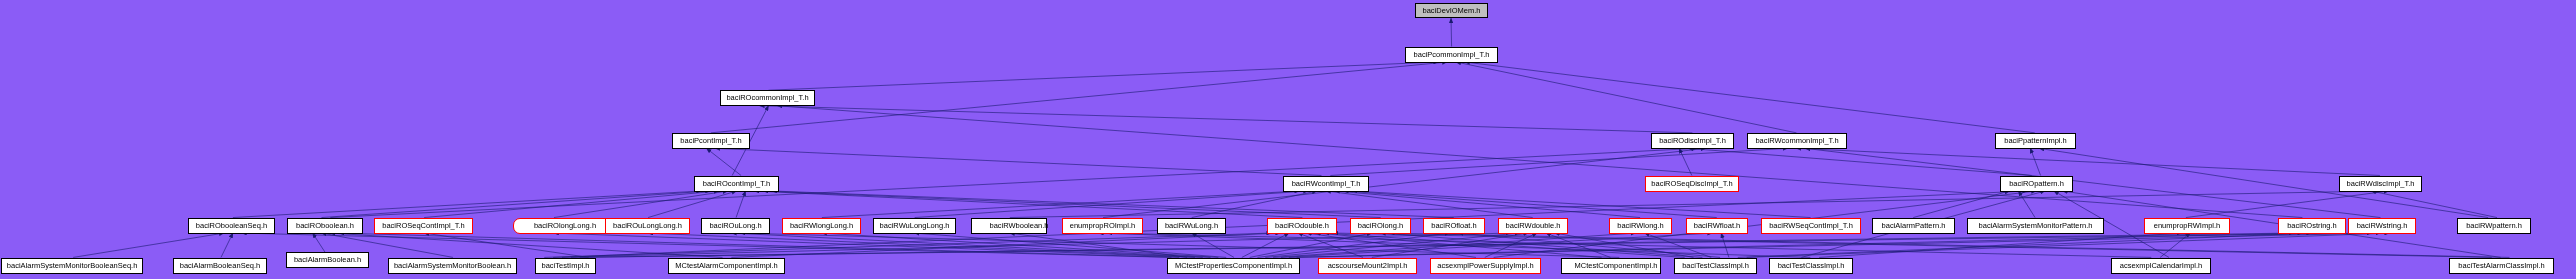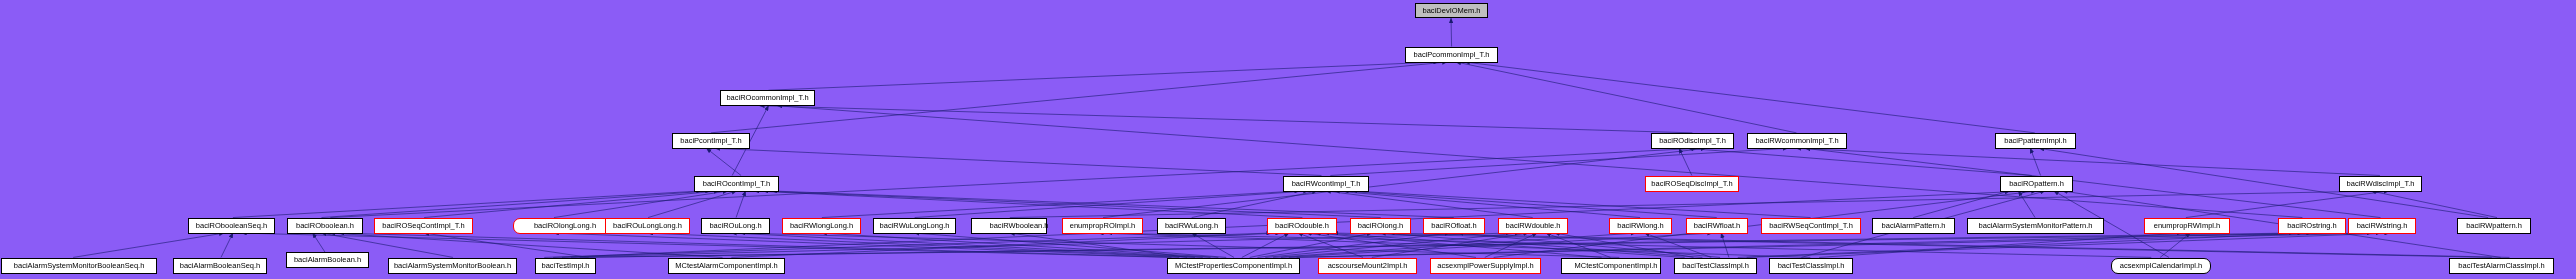--- a/index.html
+++ b/index.html
@@ -155,28 +155,28 @@
     <div class="node red" style="left: 1498px; top: 218px; width: 70px;">baciRWdouble.h</div>
     <div class="node red" style="left: 1609px; top: 218px; width: 63px;">baciRWlong.h</div>
     <div class="node red" style="left: 1686px; top: 218px; width: 62px;">baciRWfloat.h</div>
     <div class="node red" style="left: 1761px; top: 218px; width: 100px;">baciRWSeqContImpl_T.h</div>
     <div class="node" style="left: 1872px; top: 218px; width: 83px;">baciAlarmPattern.h</div>
     <div class="node" style="left: 1967px; top: 218px; width: 137px;">baciAlarmSystemMonitorPattern.h</div>
     <div class="node red" style="left: 2144px; top: 218px; width: 86px;">enumpropRWImpl.h</div>
     <div class="node red" style="left: 2270px; top: 218px; width: 68px; margin-left: 8px;">baciROstring.h</div>
     <div class="node red" style="left: 2348px; top: 218px; width: 68px;">baciRWstring.h</div>
     <div class="node" style="left: 2457px; top: 218px; width: 74px;">baciRWpattern.h</div>
-    <div class="node" style="left: 1.1px; top: 258px; width: 156px;">baciAlarmSystemMonitorBooleanSeq.h</div>
+    <div class="node" style="left: 1.1px; top: 258px; width: 142px;">baciAlarmSystemMonitorBooleanSeq.h</div>
     <div class="node" style="left: 173px; top: 258px; width: 94px;">baciAlarmBooleanSeq.h</div>
     <div class="node" style="left: 286px; top: 252px; width: 83px;">baciAlarmBoolean.h</div>
     <div class="node" style="left: 388px; top: 258px; width: 129px;">baciAlarmSystemMonitorBoolean.h</div>
     <div class="node" style="left: 535px; top: 258px; width: 61px;">baciTestImpl.h</div>
     <div class="node" style="left: 668px; top: 258px; width: 117px;">MCtestAlarmComponentImpl.h</div>
     <div class="node" style="left: 1167px; top: 258px; width: 133px;">MCtestPropertiesComponentImpl.h</div>
     <div class="node red" style="left: 1318px; top: 258px; width: 99px;">acscourseMount2Impl.h</div>
     <div class="node red" style="left: 1430px; top: 258px; width: 111px;">acsexmplPowerSupplyImpl.h</div>
     <div class="node" style="left: 1561px; top: 258px; width: 100px; padding-left: 10px;">MCtestComponentImpl.h</div>
     <div class="node" style="left: 1674px; top: 258px; width: 83px;">baciTestClassImpl.h</div>
     <div class="node" style="left: 1769px; top: 258px; width: 84px;">baciTestClassImpl.h</div>
-    <div class="node" style="left: 2111px; top: 258px; width: 100px; border-radius: 7px;">acsexmplCalendarImpl.h</div>
+    <div class="node" style="left: 2111px; top: 258px; width: 100px;">acsexmplCalendarImpl.h</div>
     <div class="node" style="left: 2449px; top: 258px; width: 105px;">baciTestAlarmClassImpl.h</div>
   </div>
 
 
 </body></html>

